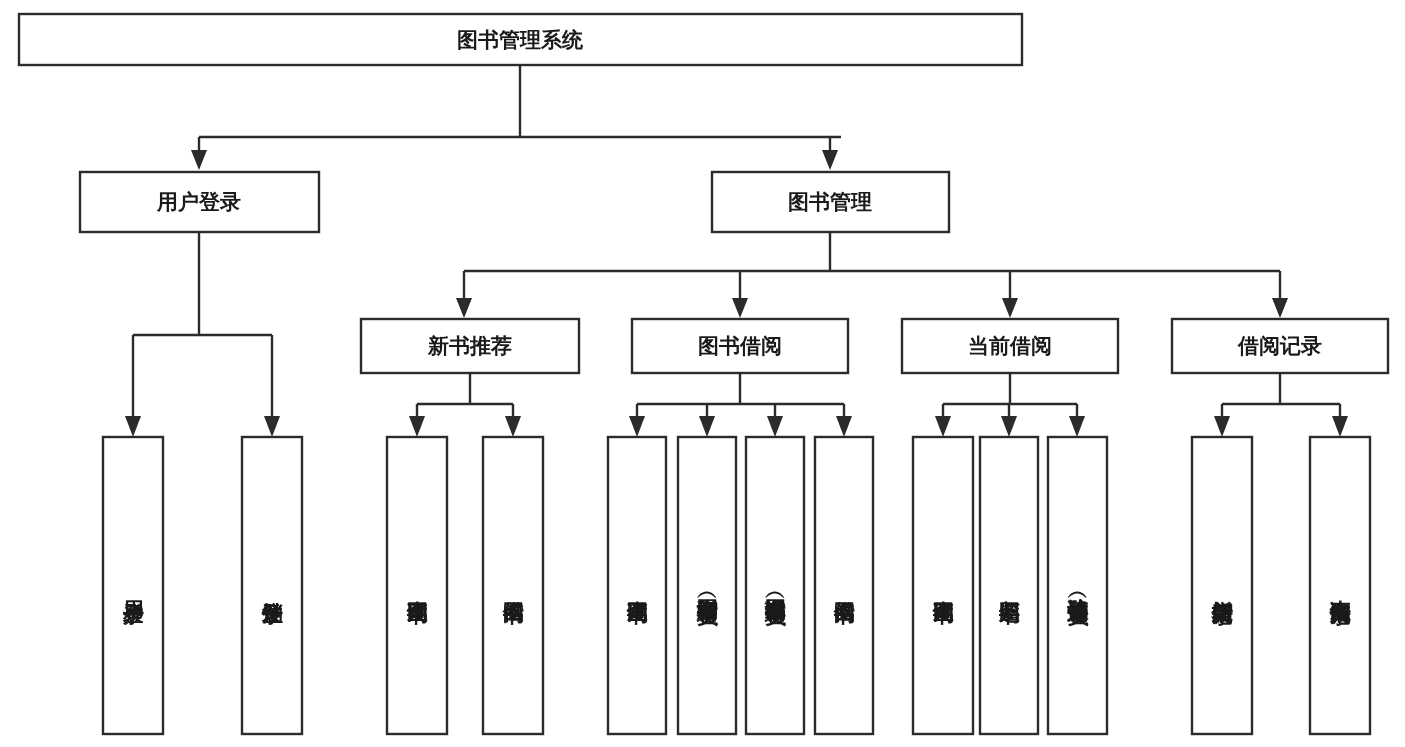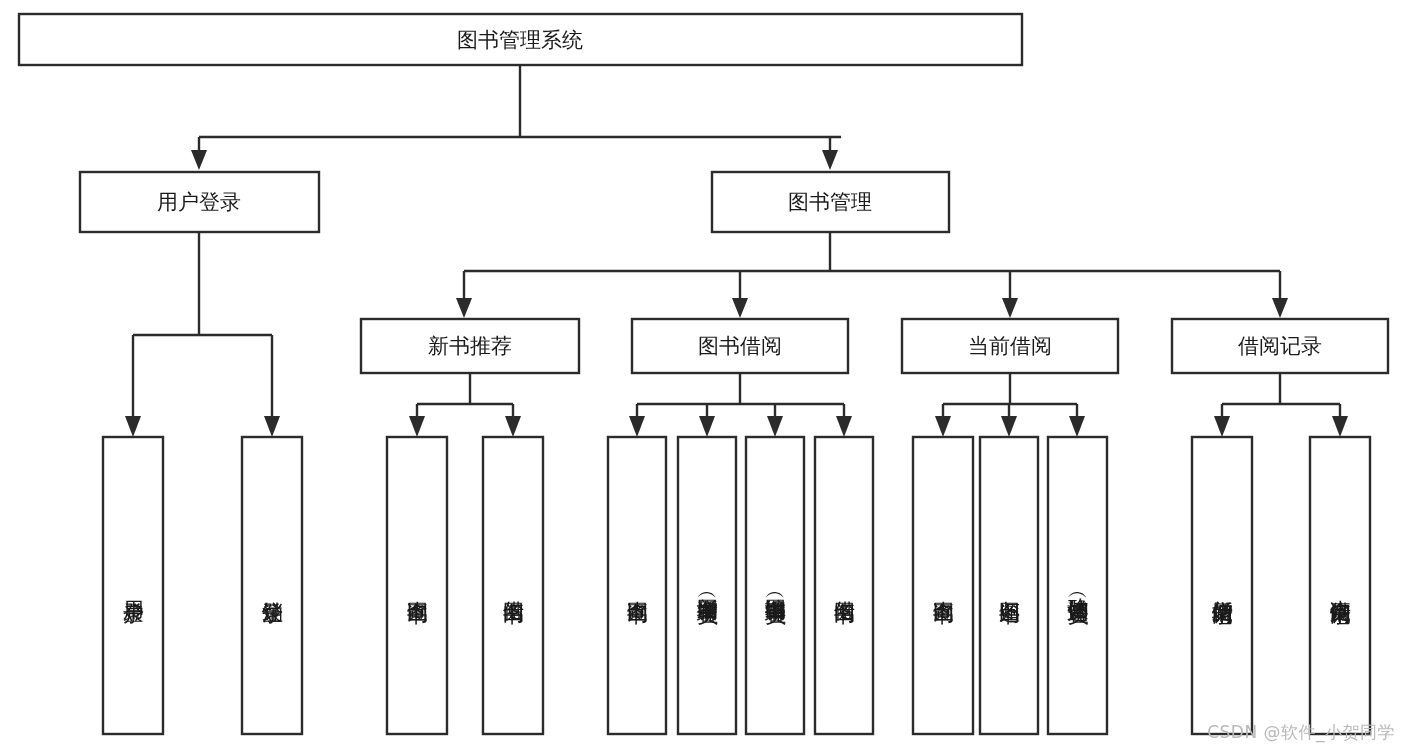--- a/index.html
+++ b/index.html
@@ -10,20 +10,21 @@
   }
   body {
     font-family: "DejaVu Sans", "Liberation Sans", sans-serif;
   }
   #diagram-root {
     position: relative;
     width: 1405px;
     height: 747px;
     background: #ffffff;
     overflow: hidden;
+    font-weight: bold;
   }
   svg#flowchart {
     position: absolute;
     left: 0;
     top: 0;
     width: 1405px;
     height: 747px;
     display: block;
   }
   .node-box {
@@ -221,15 +222,14 @@
   <div class="node-label-v" style="left:746px; top:437px; width:58px; height:297px;">编辑图书（管理员）</div>
   <div class="node-label-v" style="left:815px; top:437px; width:58px; height:297px;">借阅图书</div>
 
   <div class="node-label-v" style="left:913px; top:437px; width:60px; height:297px;">查询图书</div>
   <div class="node-label-v" style="left:980px; top:437px; width:58px; height:297px;">归还图书</div>
   <div class="node-label-v" style="left:1048px; top:437px; width:59px; height:297px;">确认归还（管理员）</div>
 
   <div class="node-label-v" style="left:1192px; top:437px; width:60px; height:297px;">新增借阅记录</div>
   <div class="node-label-v" style="left:1310px; top:437px; width:60px; height:297px;">查询借阅记录</div>
 
-  <div class="watermark">CSDN @软件_小贺同学</div>
 
 </div>
 
 </body></html>

